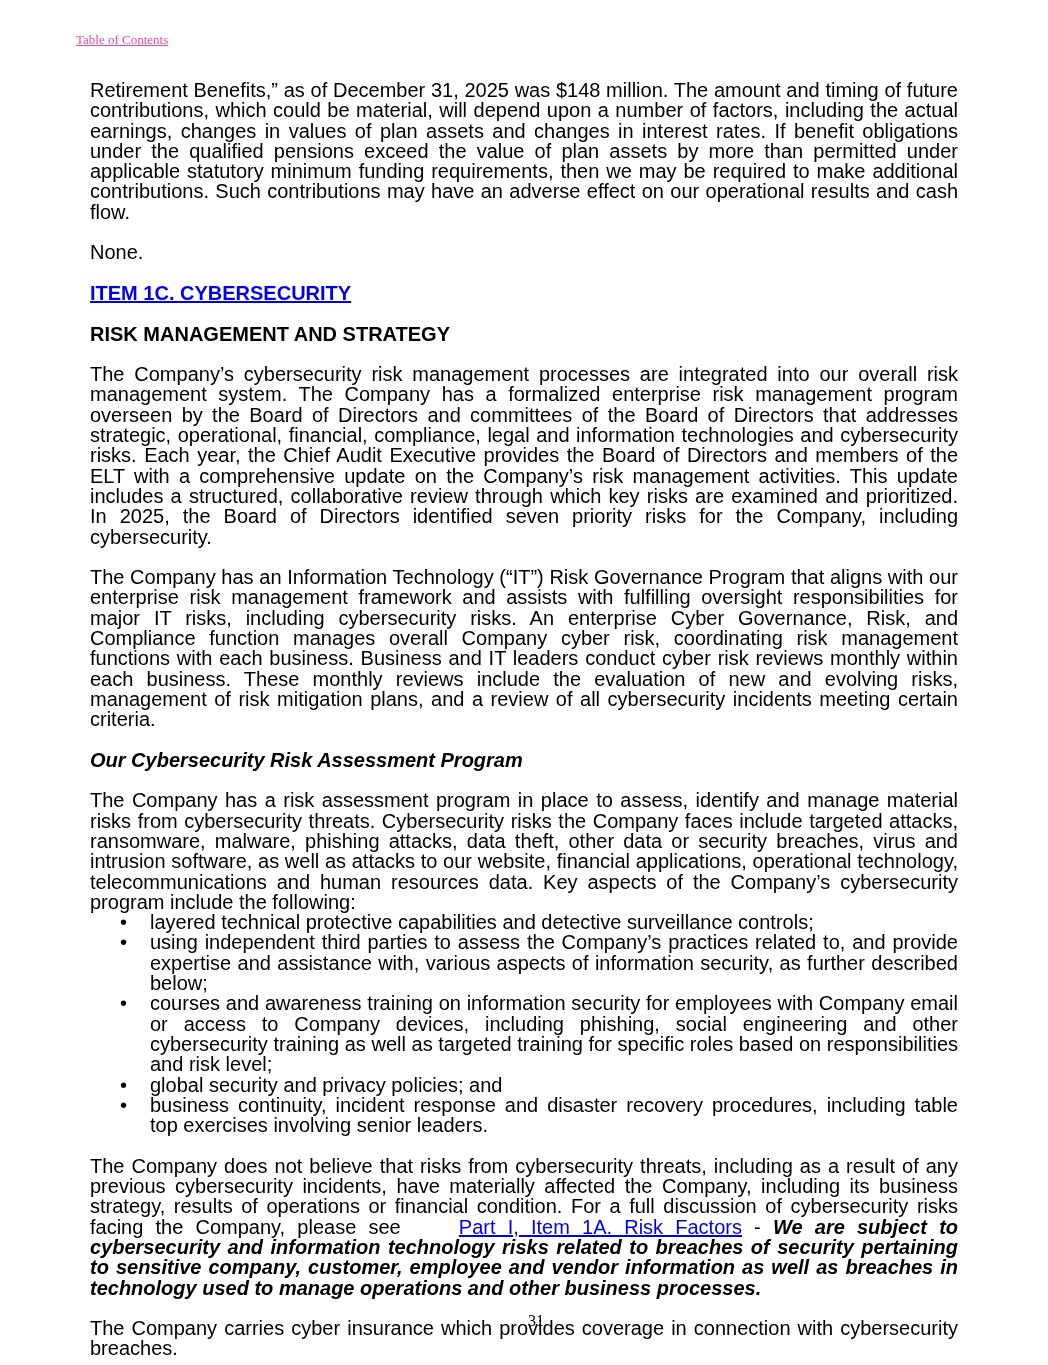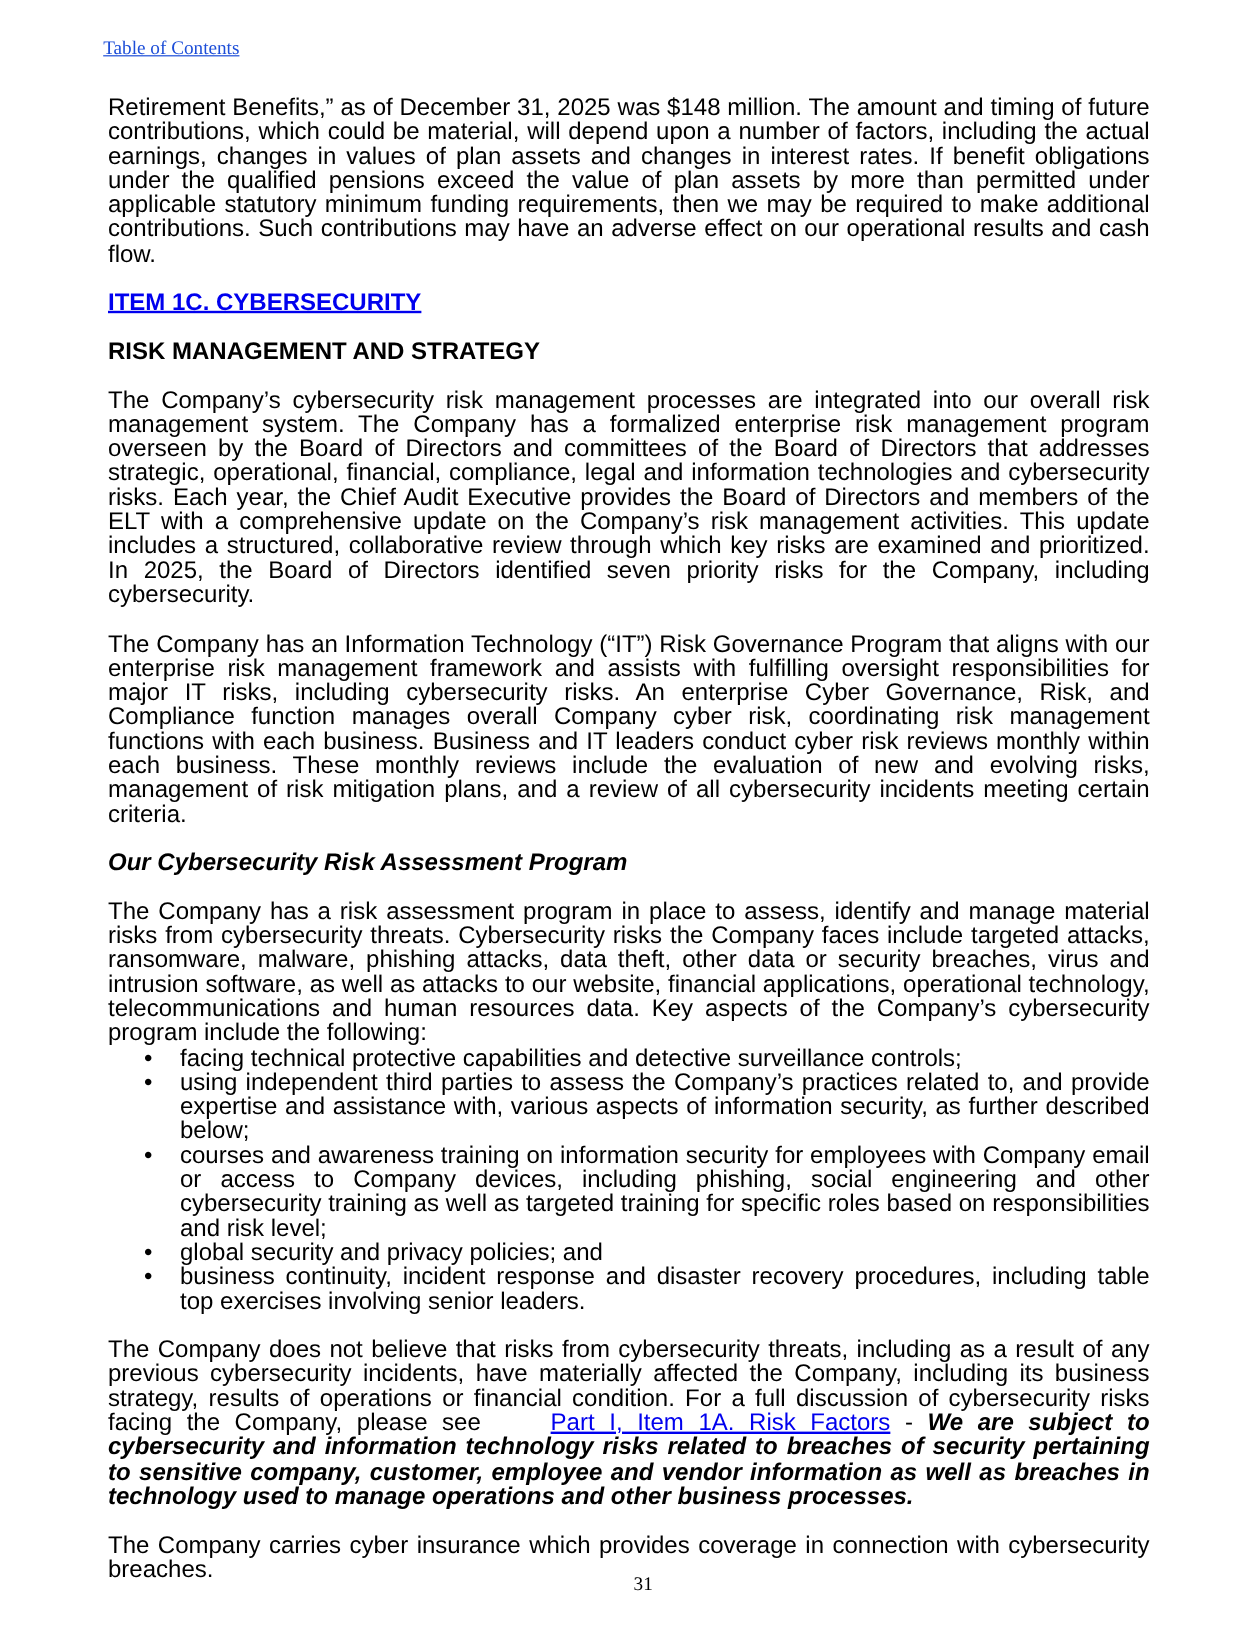--- a/index.html
+++ b/index.html
@@ -1,19 +1,19 @@
 <!DOCTYPE html>
 <html><head>
 <meta charset="utf-8">
 <style>
   html, body { margin: 0; padding: 0; background: #ffffff; }
   body { width: 1048px; height: 1365px; position: relative; overflow: hidden; }
   .toc-link {
-    position: absolute; left: 86px; top: 32px;
-    font-family: "Liberation Serif", serif; font-size: 16px; color: #1d4ed8;
+    position: absolute; left: 76px; top: 32px;
+    font-family: "Liberation Serif", serif; font-size: 13px; color: #ec4899;
     text-decoration: underline; cursor: pointer;
   }
   .content {
     position: absolute; left: 90px; top: 80px; width: 868px;
     font-family: "Liberation Sans", sans-serif; font-size: 20px; line-height: 20.3px; color: #000;
   }
   .para { margin: 0 0 20.3px 0; text-align: justify; }
   .para.tight { margin-bottom: 0; }
   .heading-link { font-weight: bold; color: #0000ee; text-decoration: underline; margin: 0 0 20.3px 0; cursor: pointer; display: inline-block; }
   .heading-block { margin: 0 0 20.3px 0; }
@@ -30,35 +30,36 @@
   }
 </style>
 </head>
 <body>
 
 <a class="toc-link">Table of Contents</a>
 
 <div class="content">
   <p class="para">Retirement Benefits,” as of December 31, 2025 was $148 million. The amount and timing of future contributions, which could be material, will depend upon a number of factors, including the actual earnings, changes in values of plan assets and changes in interest rates. If benefit obligations under the qualified pensions exceed the value of plan assets by more than permitted under applicable statutory minimum funding requirements, then we may be required to make additional contributions. Such contributions may have an adverse effect on our operational results and cash flow.</p>
 
+  <p class="para">None.</p>
 
   <div class="heading-block">
     <a class="heading-link" style="margin:0">ITEM 1C. CYBERSECURITY</a>
   </div>
 
   <p class="section-title">RISK MANAGEMENT AND STRATEGY</p>
 
   <p class="para">The Company’s cybersecurity risk management processes are integrated into our overall risk management system. The Company has a formalized enterprise risk management program overseen by the Board of Directors and committees of the Board of Directors that addresses strategic, operational, financial, compliance, legal and information technologies and cybersecurity risks. Each year, the Chief Audit Executive provides the Board of Directors and members of the ELT with a comprehensive update on the Company’s risk management activities. This update includes a structured, collaborative review through which key risks are examined and prioritized. In 2025, the Board of Directors identified seven priority risks for the Company, including cybersecurity.</p>
   <p class="para">The Company has an Information Technology (“IT”) Risk Governance Program that aligns with our enterprise risk management framework and assists with fulfilling oversight responsibilities for major IT risks, including cybersecurity risks. An enterprise Cyber Governance, Risk, and Compliance function manages overall Company cyber risk, coordinating risk management functions with each business. Business and IT leaders conduct cyber risk reviews monthly within each business. These monthly reviews include the evaluation of new and evolving risks, management of risk mitigation plans, and a review of all cybersecurity incidents meeting certain criteria.</p>
 
   <p class="subsection-title">Our Cybersecurity Risk Assessment Program</p>
 
   <p class="para tight">The Company has a risk assessment program in place to assess, identify and manage material risks from cybersecurity threats. Cybersecurity risks the Company faces include targeted attacks, ransomware, malware, phishing attacks, data theft, other data or security breaches, virus and intrusion software, as well as attacks to our website, financial applications, operational technology, telecommunications and human resources data. Key aspects of the Company’s cybersecurity program include the following:</p>
   <ul class="bullets">
-    <li><span class="bullet">•</span><span>facing technical protective capabilities and detective surveillance controls;</span></li>
+    <li><span class="bullet">•</span><span>layered technical protective capabilities and detective surveillance controls;</span></li>
     <li><span class="bullet">•</span><span>using independent third parties to assess the Company’s practices related to, and provide expertise and assistance with, various aspects of information security, as further described below;</span></li>
     <li><span class="bullet">•</span><span>courses and awareness training on information security for employees with Company email or access to Company devices, including phishing, social engineering and other cybersecurity training as well as targeted training for specific roles based on responsibilities and risk level;</span></li>
     <li><span class="bullet">•</span><span>global security and privacy policies; and</span></li>
     <li><span class="bullet">•</span><span>business continuity, incident response and disaster recovery procedures, including table top exercises involving senior leaders.</span></li>
   </ul>
 
   <p class="para"><span>The Company does not believe that risks from cybersecurity threats, including as a result of any previous cybersecurity incidents, have materially affected the Company, including its business strategy, results of operations or financial condition. For a full discussion of cybersecurity risks facing the Company, please see </span><a class="inline-link">Part I, Item 1A. Risk Factors</a><span> - </span><span class="bold-italic">We are subject to cybersecurity and information technology risks related to breaches of security pertaining to sensitive company, customer, employee and vendor information as well as breaches in technology used to manage operations and other business processes.</span></p>
 
   <p class="para">The Company carries cyber insurance which provides coverage in connection with cybersecurity breaches.</p>
 </div>

